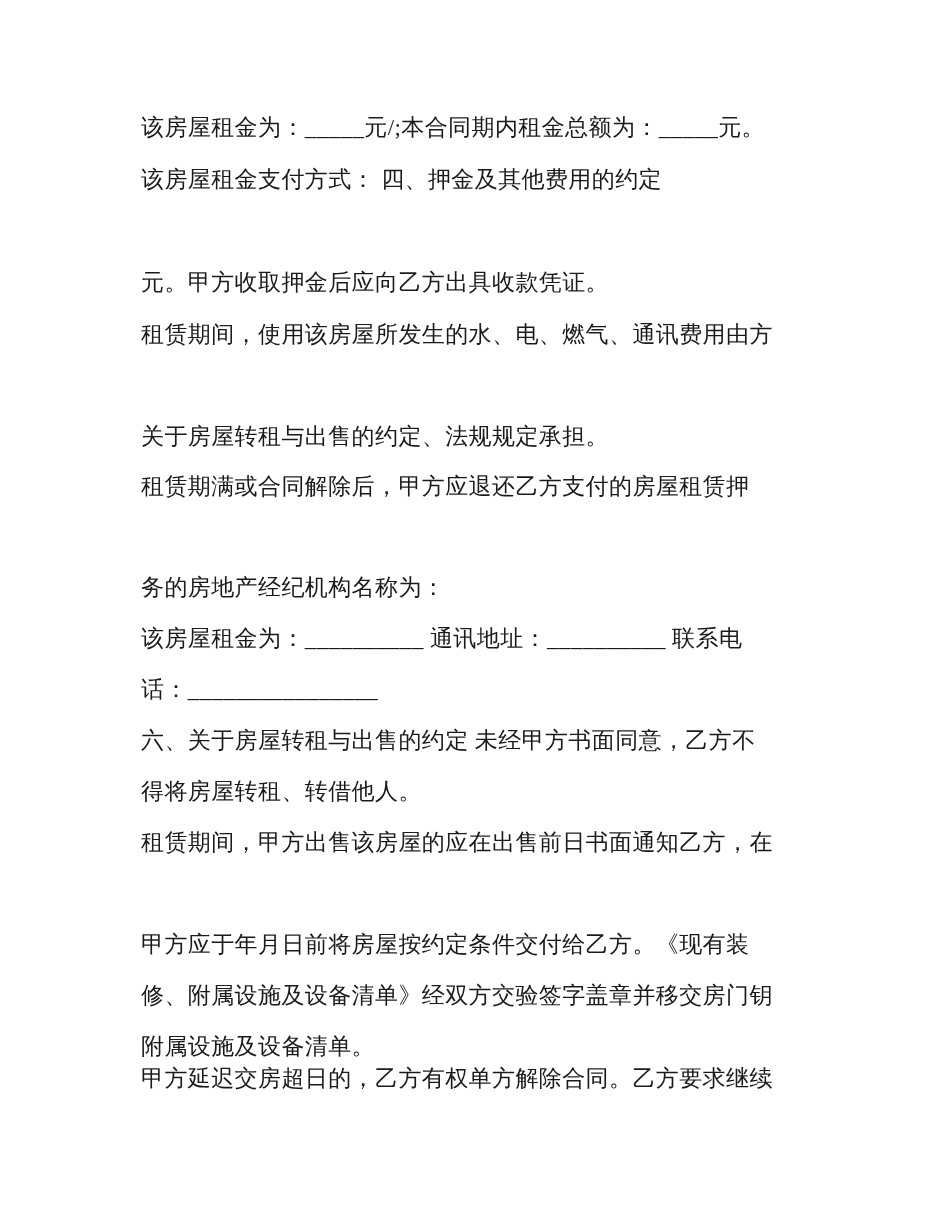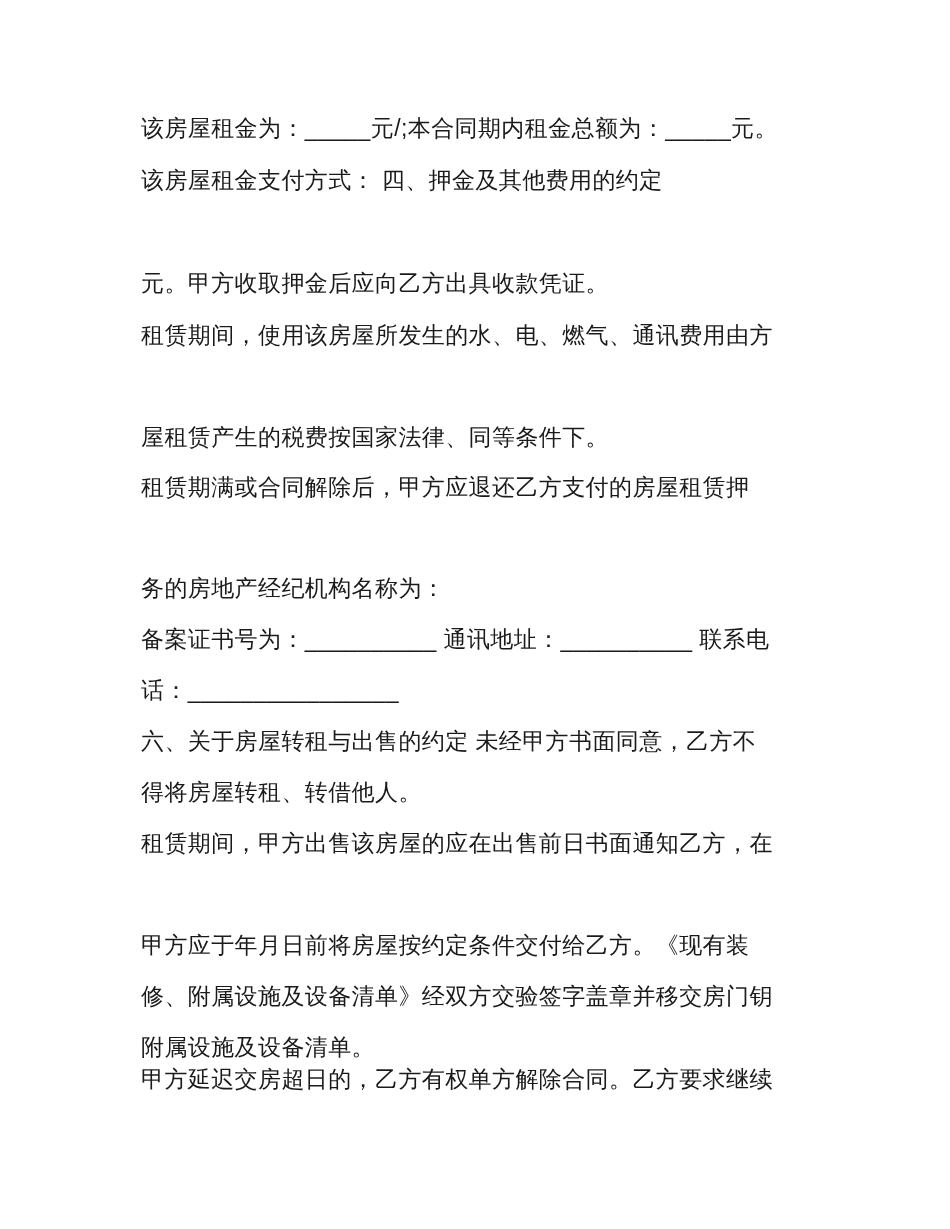--- a/index.html
+++ b/index.html
@@ -2,37 +2,37 @@
 <html><head>
 <meta charset="utf-8">
 <style>
   html, body { margin: 0; padding: 0; background: #ffffff; }
   body { width: 950px; height: 1229px; position: relative; overflow: hidden; }
   .page {
     position: absolute; left: 0; top: 0; width: 950px; height: 1229px; background: #ffffff;
   }
   .line {
     position: absolute; left: 141px;
-    font-family: Liberation Sans, sans-serif;
+    font-family: Liberation Serif, serif;
     font-size: 23px; line-height: 30px; color: #1a1a1a;
     white-space: nowrap; letter-spacing: 0.4px;
   }
 </style>
 </head>
 <body>
 
 <div class="page">
   <div class="line" style="top:113px">该房屋租金为：_____元/;本合同期内租金总额为：_____元。</div>
   <div class="line" style="top:165px">该房屋租金支付方式： 四、押金及其他费用的约定</div>
   <div class="line" style="top:268px">元。甲方收取押金后应向乙方出具收款凭证。</div>
   <div class="line" style="top:320px">租赁期间，使用该房屋所发生的水、电、燃气、通讯费用由方</div>
-  <div class="line" style="top:422px">屋租赁产生的税费按国家法律、同等条件下。</div>
+  <div class="line" style="top:422px">关于房屋转租与出售的约定、法规规定承担。</div>
   <div class="line" style="top:472px">租赁期满或合同解除后，甲方应退还乙方支付的房屋租赁押</div>
   <div class="line" style="top:573px">务的房地产经纪机构名称为：</div>
-  <div class="line" style="top:624px">备案证书号为：__________ 通讯地址：__________ 联系电</div>
+  <div class="line" style="top:624px">该房屋租金为：__________ 通讯地址：__________ 联系电</div>
   <div class="line" style="top:675px">话：________________</div>
   <div class="line" style="top:726px">六、关于房屋转租与出售的约定 未经甲方书面同意，乙方不</div>
   <div class="line" style="top:777px">得将房屋转租、转借他人。</div>
   <div class="line" style="top:828px">租赁期间，甲方出售该房屋的应在出售前日书面通知乙方，在</div>
   <div class="line" style="top:930px">甲方应于年月日前将房屋按约定条件交付给乙方。《现有装</div>
   <div class="line" style="top:981px">修、附属设施及设备清单》经双方交验签字盖章并移交房门钥</div>
   <div class="line" style="top:1032px">附属设施及设备清单。</div>
   <div class="line" style="top:1064px">甲方延迟交房超日的，乙方有权单方解除合同。乙方要求继续</div>
 </div>
 

